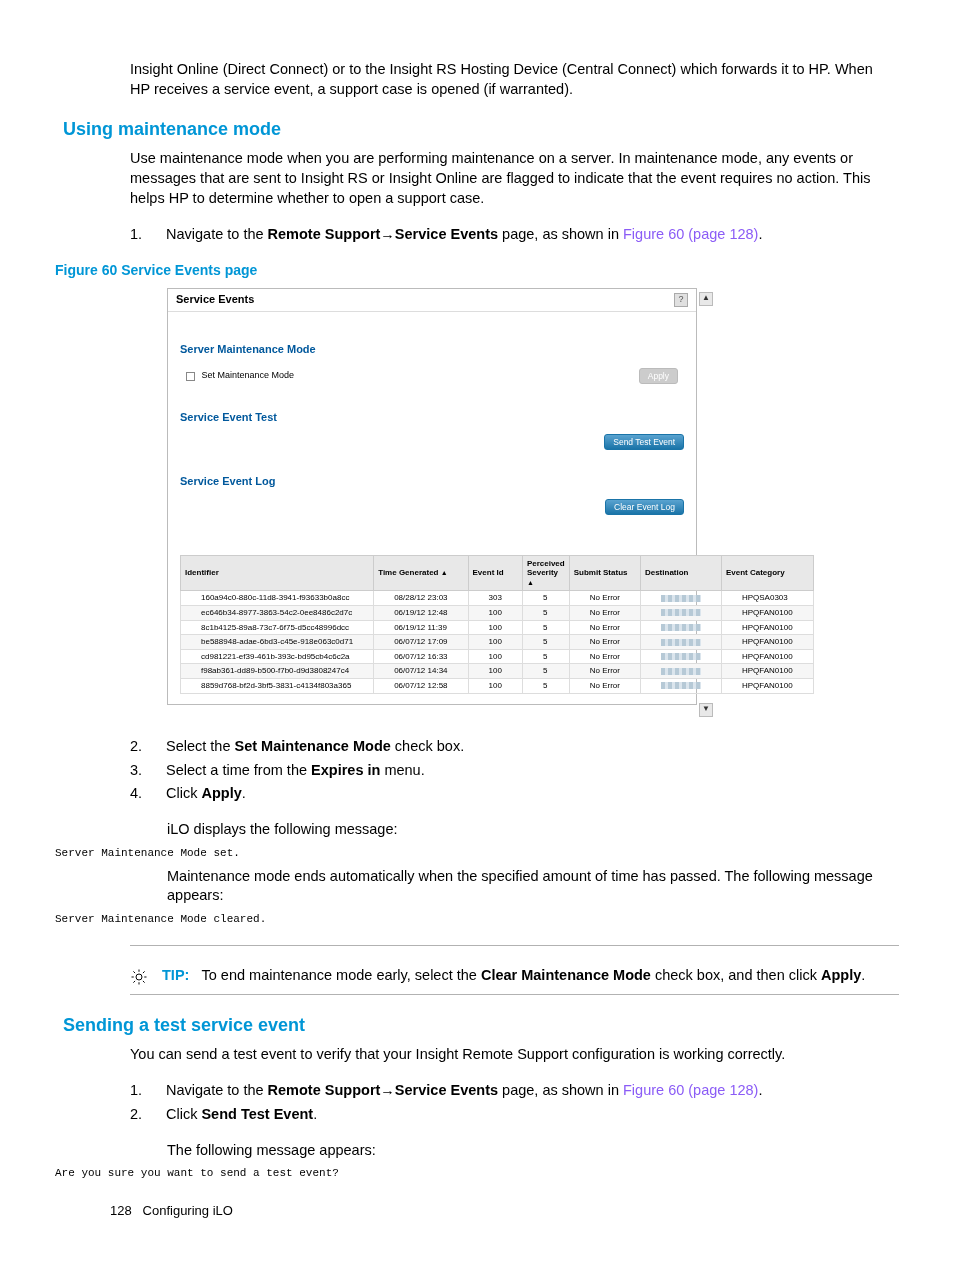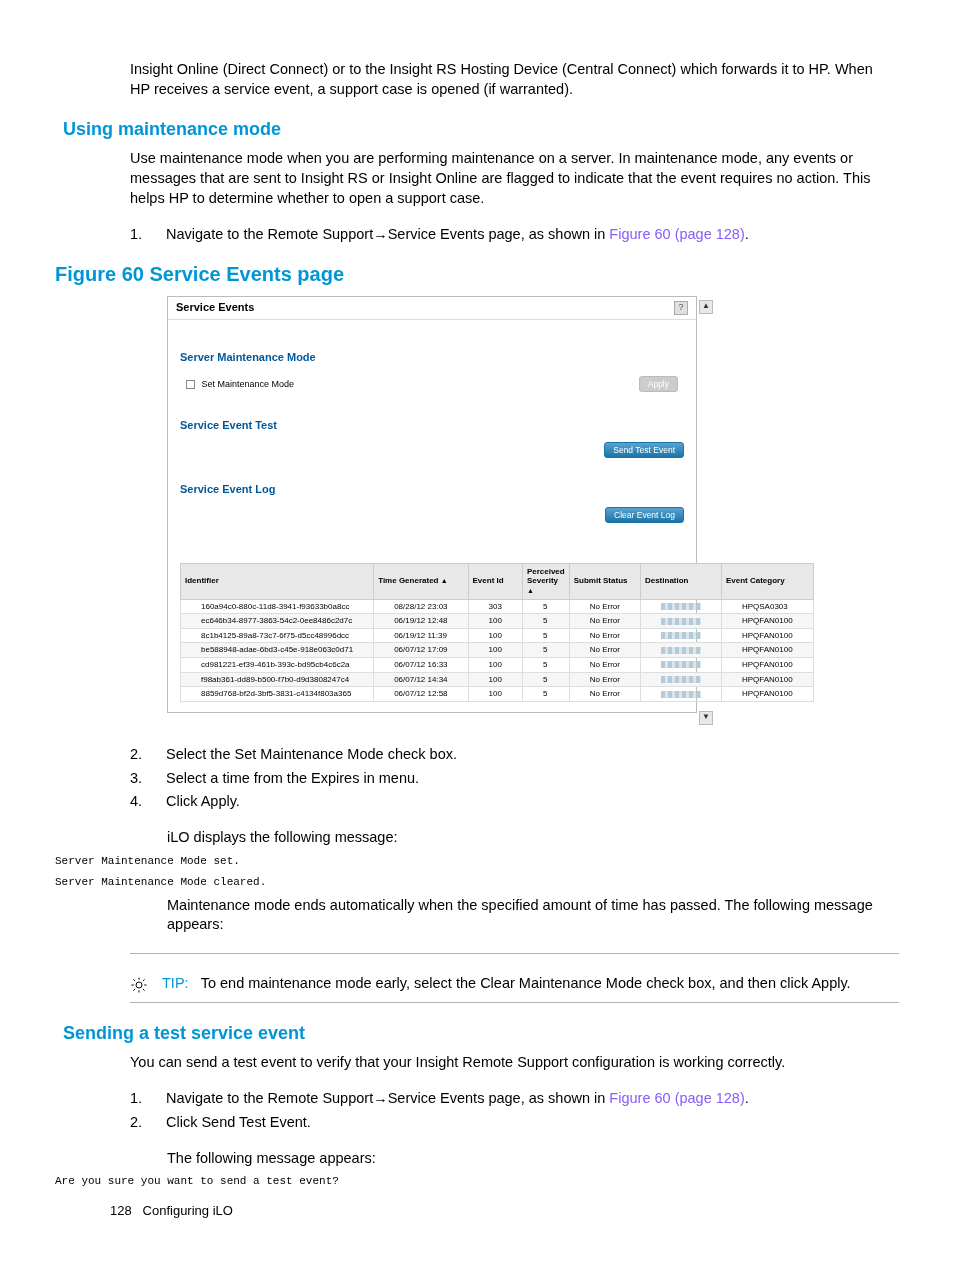--- a/index.html
+++ b/index.html
@@ -17,29 +17,29 @@
   .indent2 { margin-left: 112px; margin-right: 10px; }
   .para { margin-bottom: 6px; }
   .h2 {
     color: #0096d6;
     font-size: 18px;
     font-weight: 700;
     margin: 18px 0 8px 8px;
   }
   .figure-caption {
     color: #0096d6;
-    font-size: 20px;
+    font-size: 14px;
     font-weight: 700;
     margin: 12px 0 8px 0;
   }
   .ol { list-style: none; padding-left: 0; margin-left: 75px; }
   .ol .li { display: flex; gap: 18px; padding: 2px 0; }
   .ol .num { min-width: 18px; }
   .link { color: #8b5cf6; }
-  .bold { font-weight: 400; text-align: center; }
+  .bold { font-weight: 700; text-align: center; }
   .mono {
     font-family: "Courier New", monospace;
     font-size: 11px;
     margin: 6px 0;
   }
   
   .shot {
     border: 1px solid #bbb;
     width: 530px;
     margin-bottom: 16px;
@@ -269,22 +269,22 @@
     <span><span>Select a time from the </span><span class="bold">Expires in</span><span> menu.</span></span>
   </li>
   <li class="li">
     <span class="num">4.</span>
     <span><span>Click </span><span class="bold">Apply</span><span>.</span></span>
   </li>
 </ol>
 
 <div class="indent2 para">iLO displays the following message:</div>
 <div class="indent2 mono">Server Maintenance Mode set.</div>
+<div class="indent2 para">Maintenance mode ends automatically when the specified amount of time has passed. The following message appears:</div>
 <div class="indent2 mono">Server Maintenance Mode cleared.</div>
-<div class="indent2 para">Maintenance mode ends automatically when the specified amount of time has passed. The following message appears:</div>
 
 <div class="tip">
   <div class="tip-icon">
     <svg viewBox="0 0 24 24">
           <g fill="none" stroke="#000" stroke-width="1.3">
       <circle cx="12" cy="12" r="4"></circle>
       <line x1="12" y1="2" x2="12" y2="5"></line>
             <line x1="12" y1="19" x2="12" y2="22"></line>
       <line x1="2" y1="12" x2="5" y2="12"></line>
             <line x1="19" y1="12" x2="22" y2="12"></line>

